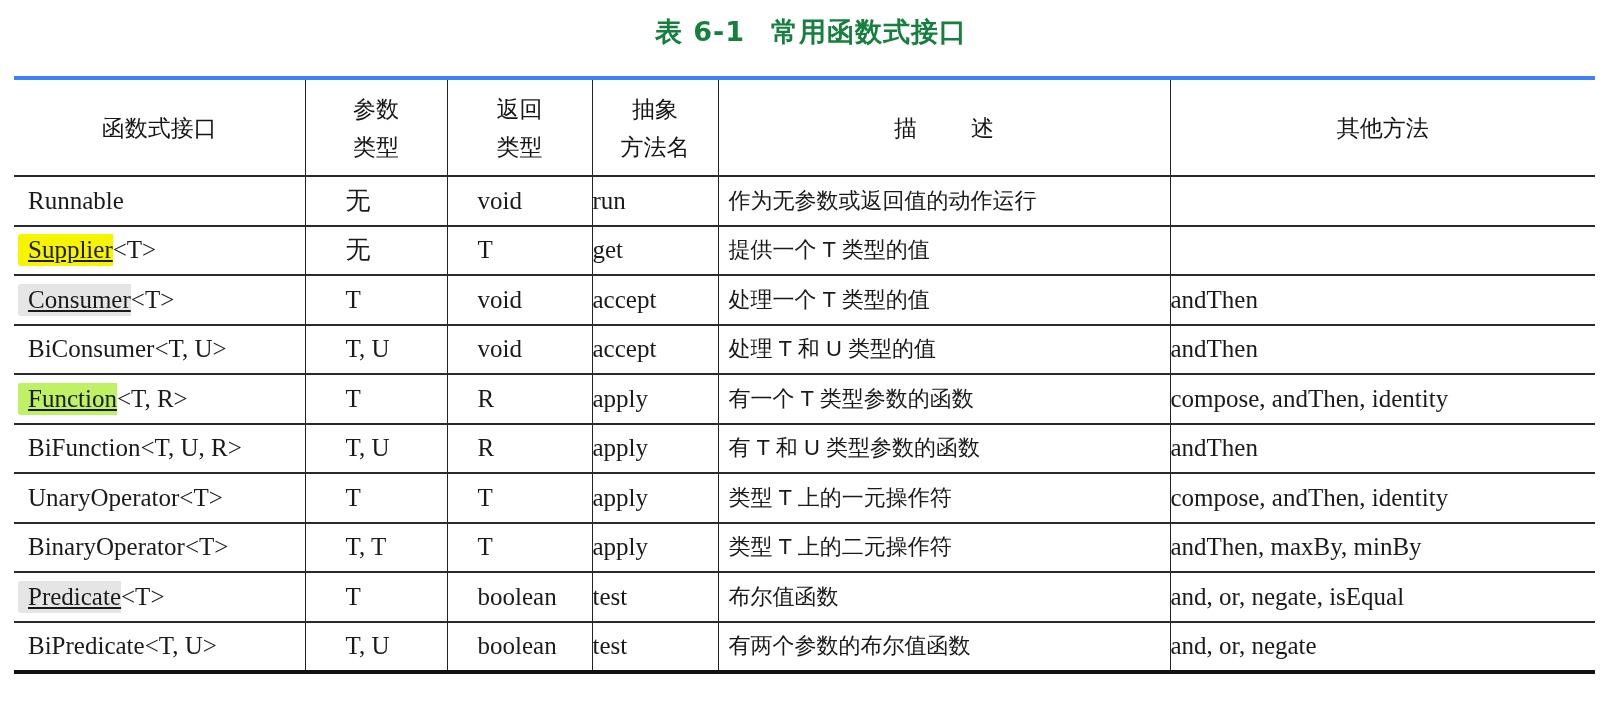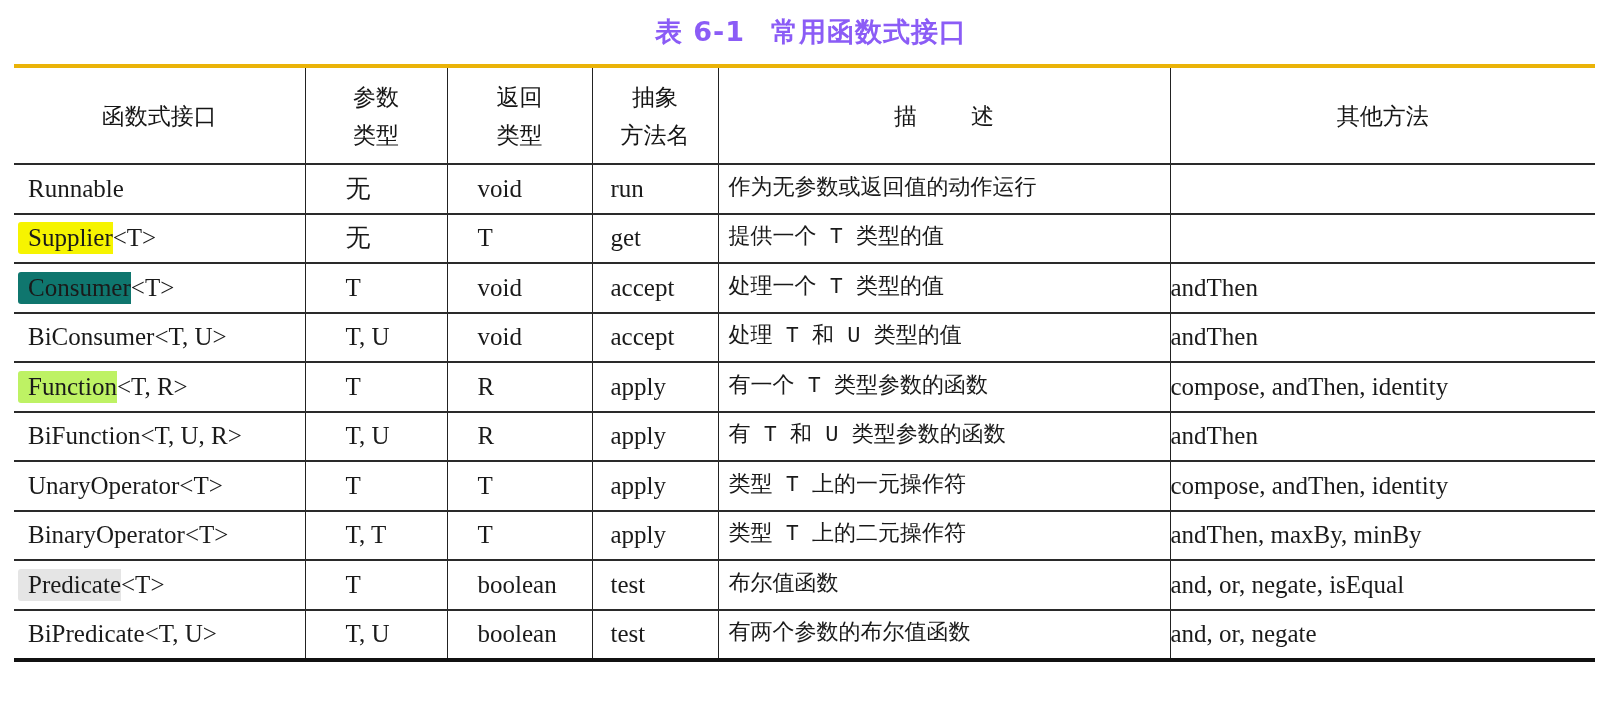--- a/index.html
+++ b/index.html
@@ -18,31 +18,31 @@
     .caption {
       position: absolute;
       top: 14px;
       left: 0;
       width: 1622px;
       text-align: center;
       font-family: "DejaVu Sans", "Liberation Sans", sans-serif;
       font-size: 27px;
       font-weight: bold;
       letter-spacing: 1px;
-      color: #8b5cf6;
+      color: #15803d;
     }
     .caption .num { margin-right: 26px; }
     table.ftable {
       position: absolute;
-      top: 64px;
+      top: 76px;
       left: 14px;
       width: 1581px;
       border-collapse: collapse;
       table-layout: fixed;
-      border-top: 4px solid #eab308;
+      border-top: 4px solid #3b82f6;
       border-bottom: 4px solid #111;
     }
     table.ftable col.c1 { width: 291px; }
     table.ftable col.c2 { width: 142px; }
     table.ftable col.c3 { width: 145px; }
     table.ftable col.c4 { width: 126px; }
     table.ftable col.c5 { width: 452px; }
     table.ftable col.c6 { width: 425px; }
     th, td {
       border-left: 1.5px solid #222;
@@ -65,29 +65,30 @@
     thead th.desc .gap { display: inline-block; width: 54px; }
     tbody td {
       height: 47.5px;
       font-size: 25px;
       line-height: 28px;
       white-space: nowrap;
     }
     td.iface { padding-left: 14px; }
     td.ptype { padding-left: 40px; }
     td.rtype { padding-left: 30px; }
-    td.mname { padding-left: 18px; }
-    td.desc  { padding-left: 10px; font-family: Liberation Mono, monospace; font-size: 22px; }
+    td.mname { }
+    td.desc  { padding-left: 10px; font-family: Liberation Sans, sans-serif; font-size: 22px; }
     td.other { padding-left: 0; }
     .hl {
       background: #f6f400;
       padding: 2px 0 3px 17px;
       margin-left: -10px;
       padding-left: 10px;
       border-radius: 3px 0 0 3px;
+      text-decoration: underline;
     }
   </style>
 </head>
 <body>
 
 <div class="caption">
   <span class="num">表 6-1</span><span>常用函数式接口</span>
 </div>
 
 <table class="ftable">
@@ -135,21 +136,21 @@
       </tr>
       <tr>
         <td class="iface"><span class="hl" style="background:#f6f400">Supplier</span><span>&lt;T&gt;</span></td>
         <td class="ptype">无</td>
         <td class="rtype">T</td>
         <td class="mname">get</td>
         <td class="desc">提供一个 T 类型的值</td>
         <td class="other"></td>
       </tr>
       <tr>
-        <td class="iface"><span class="hl" style="background:#0f766e">Consumer</span><span>&lt;T&gt;</span></td>
+        <td class="iface"><span class="hl" style="background:#e5e5e5">Consumer</span><span>&lt;T&gt;</span></td>
         <td class="ptype">T</td>
         <td class="rtype">void</td>
         <td class="mname">accept</td>
         <td class="desc">处理一个 T 类型的值</td>
         <td class="other">andThen</td>
       </tr>
       <tr>
         <td class="iface"><span>BiConsumer&lt;T, U&gt;</span></td>
         <td class="ptype">T, U</td>
         <td class="rtype">void</td>

